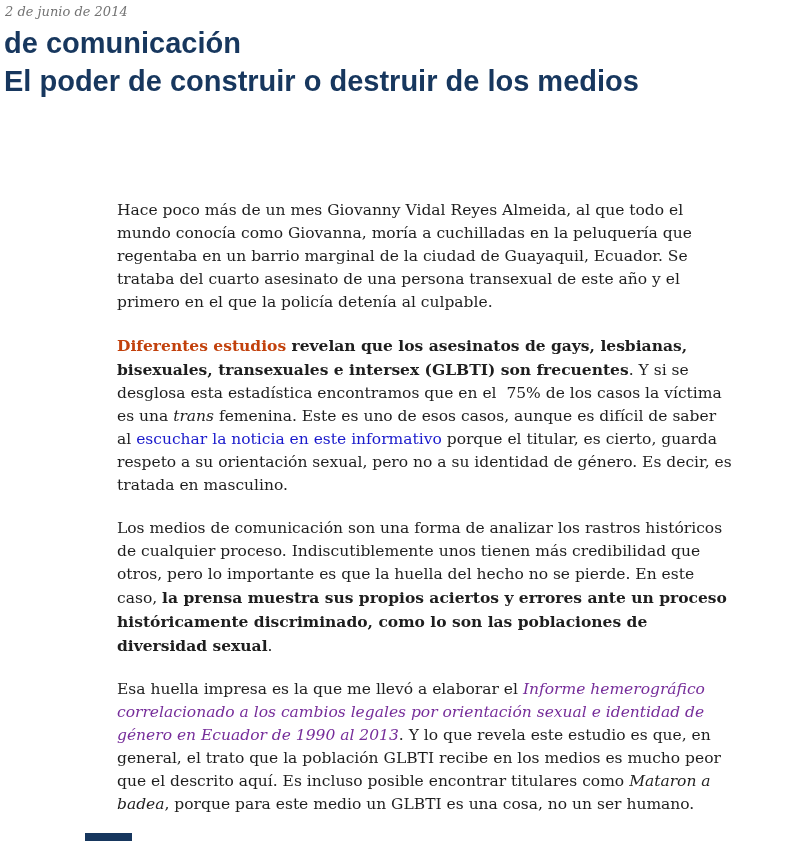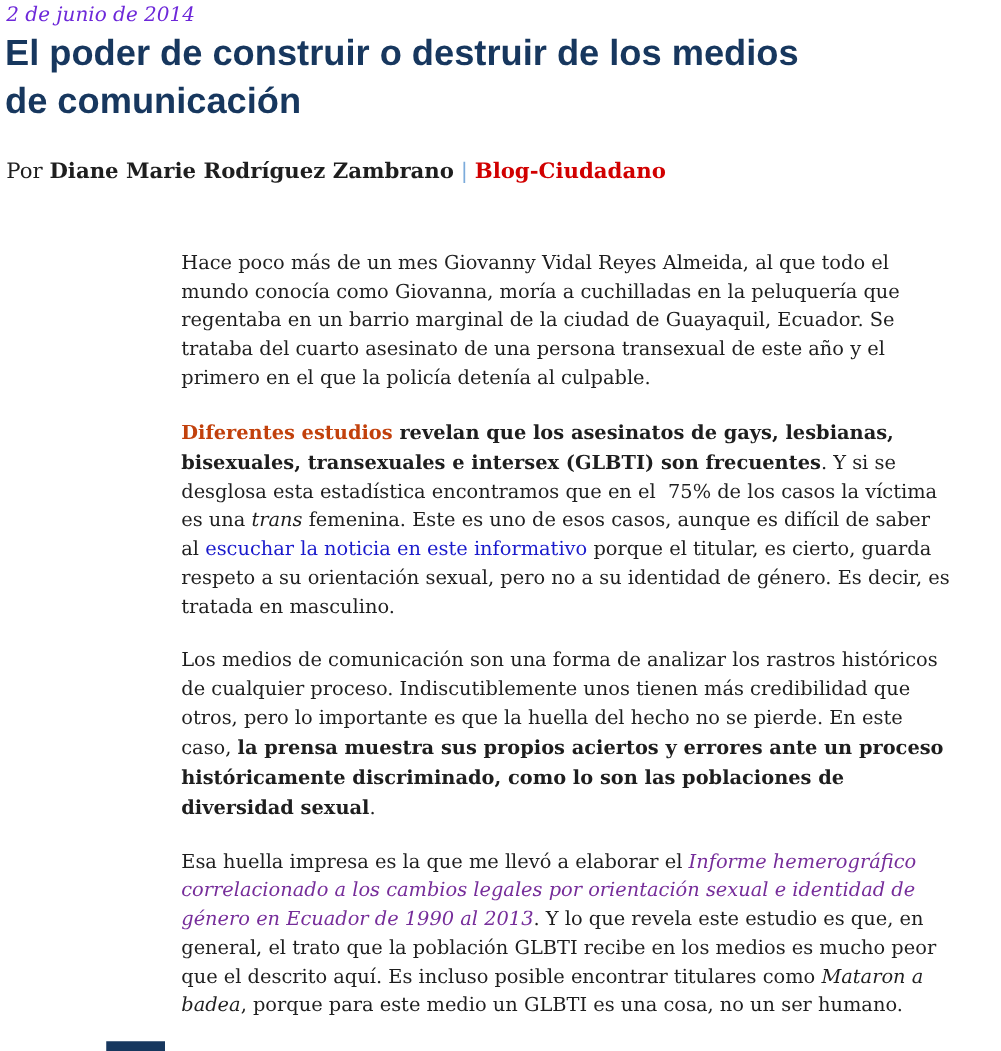--- a/index.html
+++ b/index.html
@@ -9,23 +9,23 @@
     height: 841px;
     background: #ffffff;
     overflow: hidden;
     font-family: "DejaVu Serif", serif;
   }
   .date {
     position: absolute;
     left: 5px;
     top: 3px;
     font-style: italic;
-    font-size: 16px;
+    font-size: 13px;
     line-height: 18px;
-    color: #6d28d9;
+    color: #737373;
   }
   .title {
     position: absolute;
     left: 4px;
     top: 24px;
     width: 760px;
     margin: 0;
     font-family: "Liberation Sans", sans-serif;
     font-weight: bold;
     font-size: 29px;
@@ -45,21 +45,20 @@
   .byline .sep { color: #7cabdb; }
   .byline .source { color: #d10000; font-weight: bold; text-decoration: none; cursor: pointer; }
   .content {
     position: absolute;
     left: 117px;
     top: 199px;
     width: 618px;
     font-size: 15.5px;
     line-height: 23px;
     color: #1e1e1e;
-    margin-left: 28px;
   }
   .content p { margin: 0 0 20px 0; }
   .run.bold { font-weight: bold; }
   .run.italic { font-style: italic; }
   a.run { text-decoration: none; cursor: pointer; }
   .run.link { color: #1a1acc; text-align: right; }
   .run.link-bold { color: #c2410c; font-weight: bold; }
   .run.link-visited-italic { color: #762d9a; font-style: italic; }
   .footer-bar {
     position: absolute;
@@ -69,26 +68,23 @@
     height: 8px;
     background: #17375e;
   }
 </style>
 </head>
 <body>
 
 <div class="page">
   <div class="date">2 de junio de 2014</div>
   <h1 class="title" id="title">
+      <div>de comunicación</div>
       <div>El poder de construir o destruir de los medios</div>
-      <div>de comunicación</div>
     </h1>
-  <div class="byline">
-    <span>Por </span><span class="author">Diane Marie Rodríguez Zambrano</span><span class="sep"> | </span><a class="source">Blog-Ciudadano</a>
-  </div>
   <div class="content" id="article-body">
       <p><span class="run plain">Hace poco más de un mes Giovanny Vidal Reyes Almeida, al que todo el mundo conocía como Giovanna, moría a cuchilladas en la peluquería que regentaba en un barrio marginal de la ciudad de Guayaquil, Ecuador. Se trataba del cuarto asesinato de una persona transexual de este año y el primero en el que la policía detenía al culpable.</span></p>
       <p><a class="run link-bold">Diferentes estudios</a><span class="run bold"> revelan que los asesinatos de gays, lesbianas, bisexuales, transexuales e intersex (GLBTI) son frecuentes</span><span class="run plain">. Y si se desglosa esta estadística encontramos que en el &nbsp;75% de los casos la víctima es una </span><span class="run italic">trans</span><span class="run plain"> femenina. Este es uno de esos casos, aunque es difícil de saber al </span><a class="run link">escuchar la noticia en este informativo</a><span class="run plain"> porque el titular, es cierto, guarda respeto a su orientación sexual, pero no a su identidad de género. Es decir, es tratada en masculino.</span></p>
       <p><span class="run plain">Los medios de comunicación son una forma de analizar los rastros históricos de cualquier proceso. Indiscutiblemente unos tienen más credibilidad que otros, pero lo importante es que la huella del hecho no se pierde. En este caso, </span><span class="run bold">la prensa muestra sus propios aciertos y errores ante un proceso históricamente discriminado, como lo son las poblaciones de diversidad sexual</span><span class="run plain">.</span></p>
       <p><span class="run plain">Esa huella impresa es la que me llevó a elaborar el </span><a class="run link-visited-italic">Informe hemerográfico correlacionado a los cambios legales por orientación sexual e identidad de género en Ecuador de 1990 al 2013</a><span class="run plain">. Y lo que revela este estudio es que, en general, el trato que la población GLBTI recibe en los medios es mucho peor que el descrito aquí. Es incluso posible encontrar titulares como </span><span class="run italic">Mataron a badea</span><span class="run plain">, porque para este medio un GLBTI es una cosa, no un ser humano.</span></p>
     </div>
   <div class="footer-bar"></div>
 </div>
 
 </body></html>

